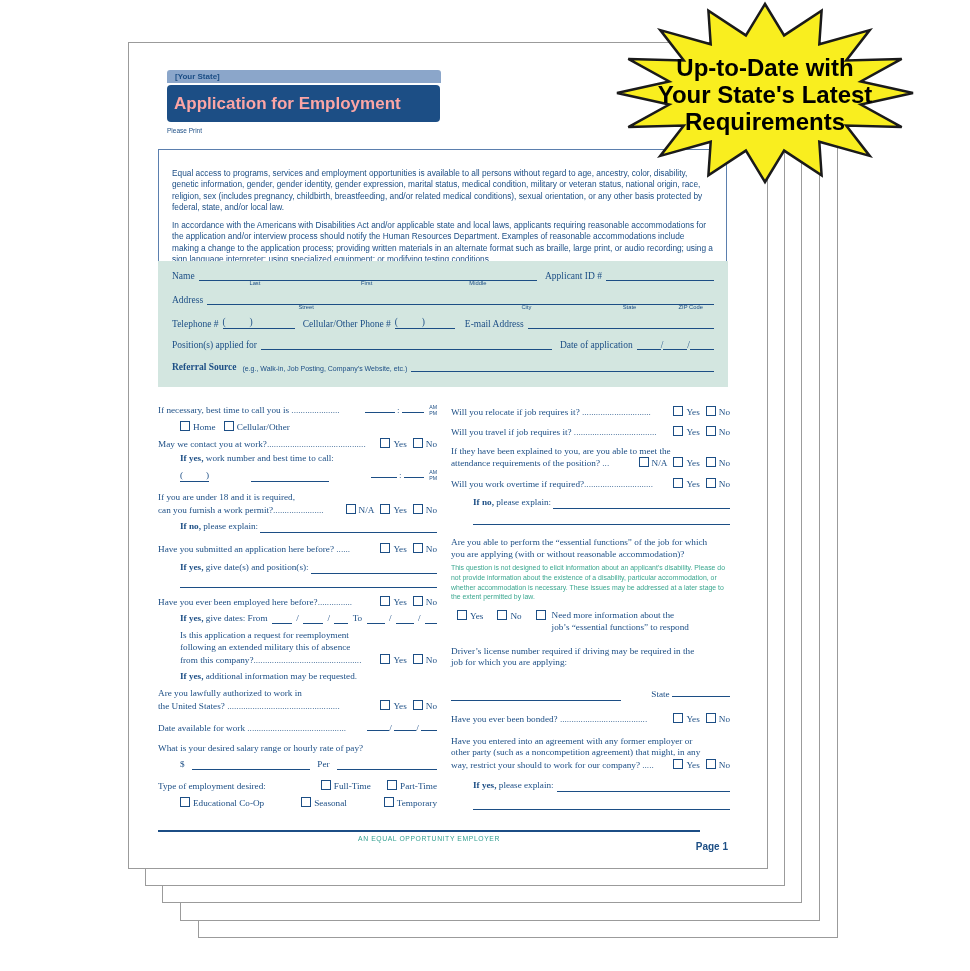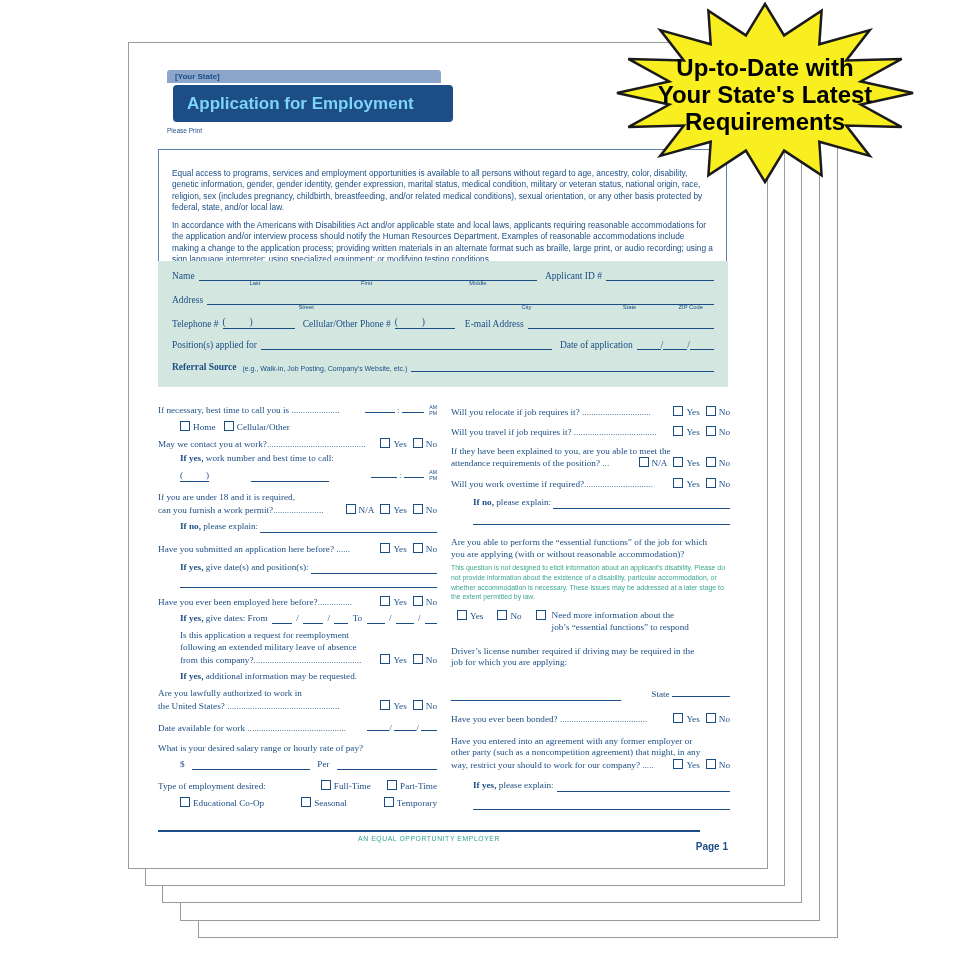--- a/index.html
+++ b/index.html
@@ -9,23 +9,23 @@
   #page1{left:128px;top:42px;z-index:10;text-decoration:underline;}
   .bp2{left:145px;top:59px;z-index:4;}
   .bp3{left:162px;top:76px;z-index:3;}
   .bp4{left:180px;top:94px;z-index:2;}
   .bp5{left:198px;top:111px;z-index:1;}
 
   
   .statebar{position:absolute;left:38px;top:27px;width:266px;height:13px;background:#8ba6ca;
             border-radius:3px 3px 0 0;font-family:"Liberation Sans",sans-serif;font-weight:bold;
             font-size:8px;color:#1c4e85;line-height:13px;padding-left:8px;}
-  .titlebar{position:absolute;left:44px;top:42px;width:266px;height:37px;background:#1c4e85;
+  .titlebar{position:absolute;left:38px;top:42px;width:266px;height:37px;background:#1c4e85;
             border-radius:4px;font-family:"Liberation Sans",sans-serif;font-weight:bold;
-            font-size:17px;color:#7dd3fc;line-height:37px;padding-left:14px;}
+            font-size:17px;color:#fca5a5;line-height:37px;padding-left:7px;}
   .printnote{position:absolute;left:38px;top:84px;font-family:"Liberation Sans",sans-serif;
              font-size:6.5px;color:#1c4e85;}
 
   
   .ada{position:absolute;left:29px;top:106px;width:541px;border:1.5px solid #5b7fae;
        padding:18px 13px;font-family:"Liberation Sans",sans-serif;font-size:8.3px;
        line-height:1.38;color:#1c4e85;}
   .ada p{margin:0;}
   .ada p + p{margin-top:6px;}
 
@@ -206,21 +206,21 @@
             <span>/</span>
           <span class="blank" style="width:14px;"></span>
           <span>To</span>
           <span class="blank" style="width:18px;"></span>
             <span>/</span>
           <span class="blank" style="width:18px;"></span>
             <span>/</span>
           <span class="blank" style="width:12px;"></span>
         </div>
         <div class="ind">Is this application a request for reemployment</div>
-        <div class="ind">following an extended military leave of absence</div>
+        <div class="ind">following an extended military this of absence</div>
         <div class="ind qline mb4">
           <span>from this company?...............................................</span>
           <span class="grp"><span class="cb"></span><span>Yes</span><span class="cb"></span><span>No</span></span>
         </div>
         <div class="ind mb6">
           <span class="b">If yes,</span><span> additional information may be requested.</span>
         </div>
         <div>Are you lawfully authorized to work in</div>
         <div class="qline mb6">
           <span>the United States? .................................................</span>

